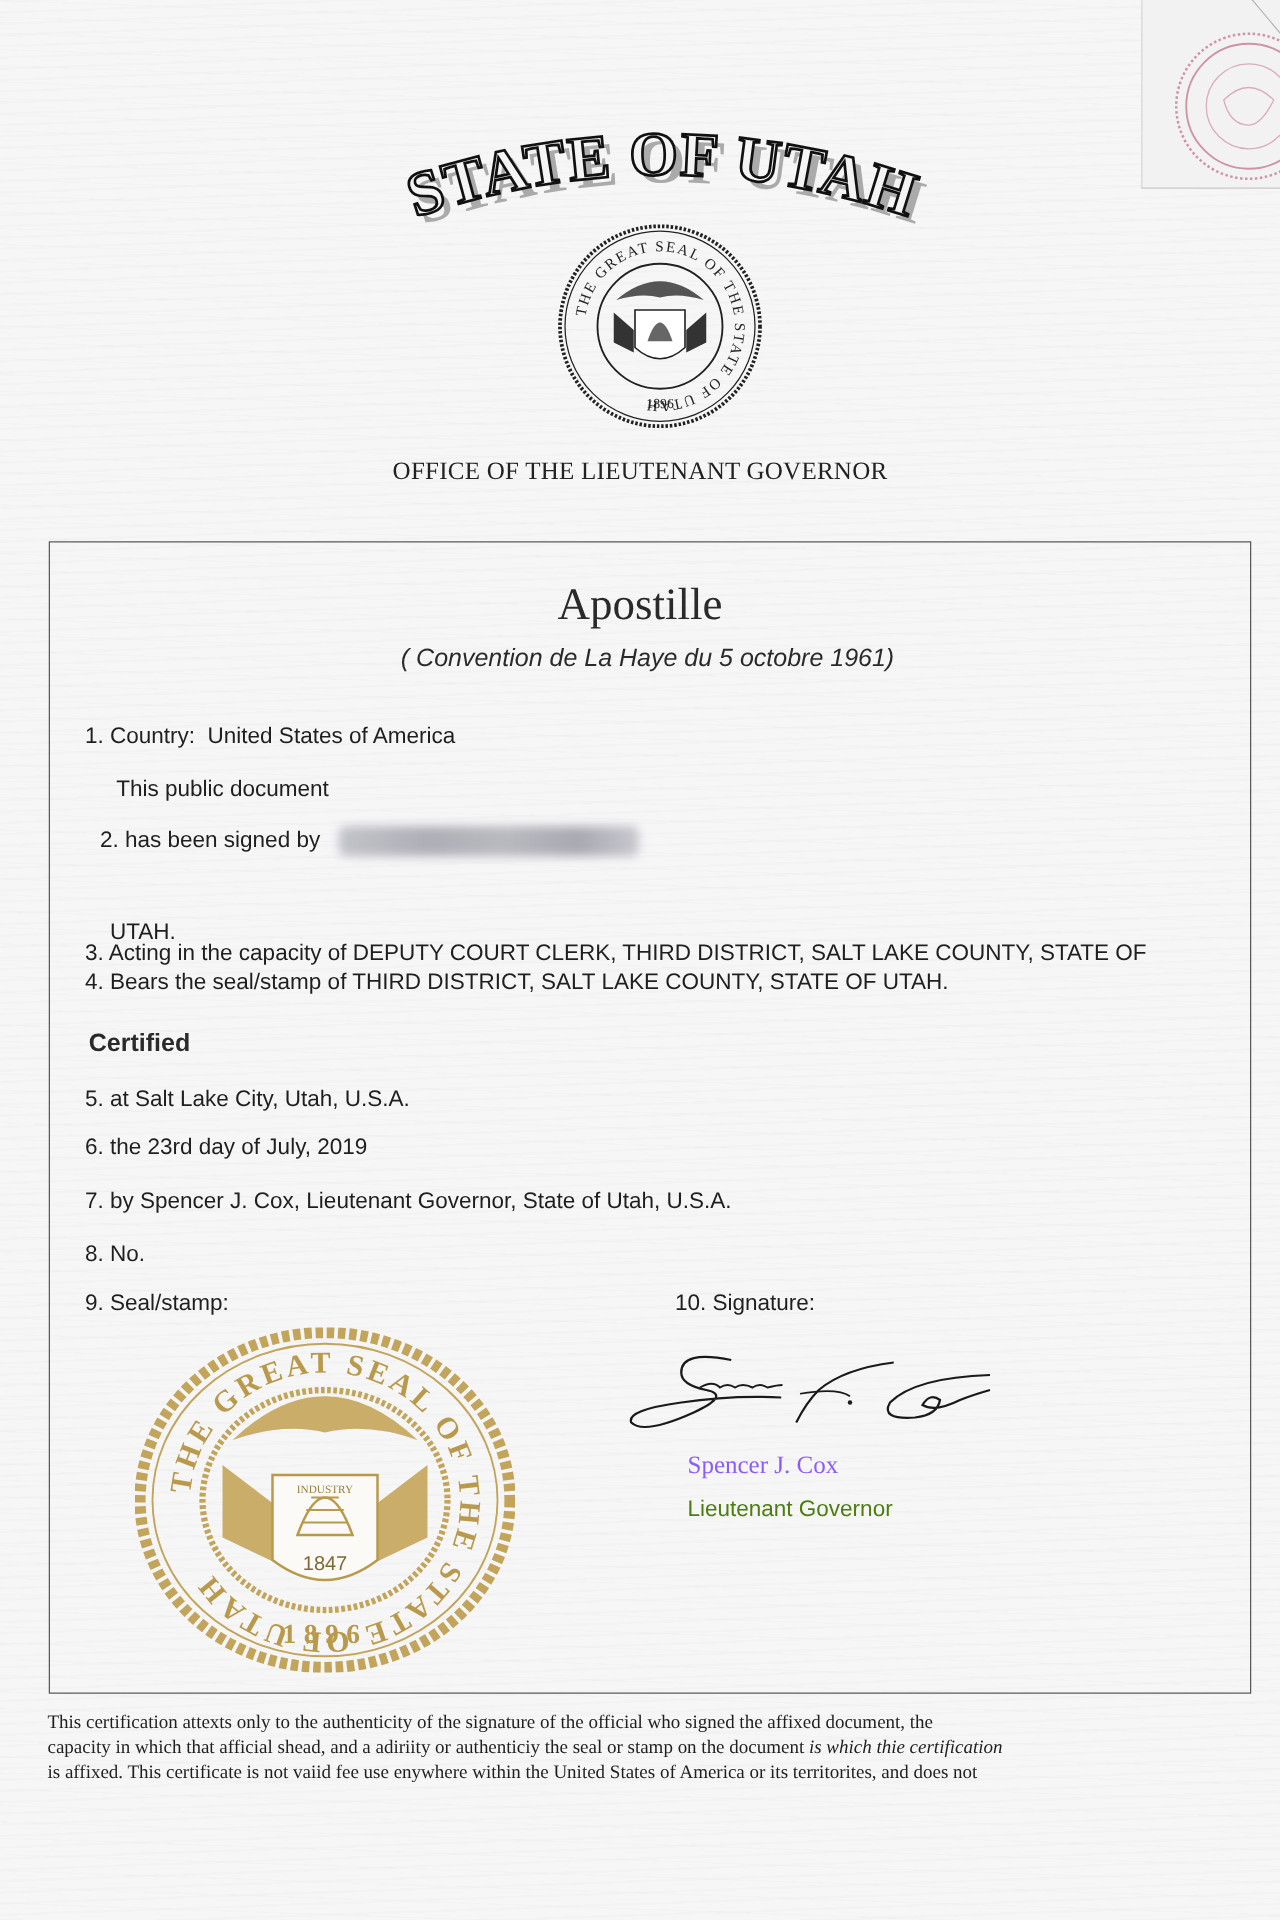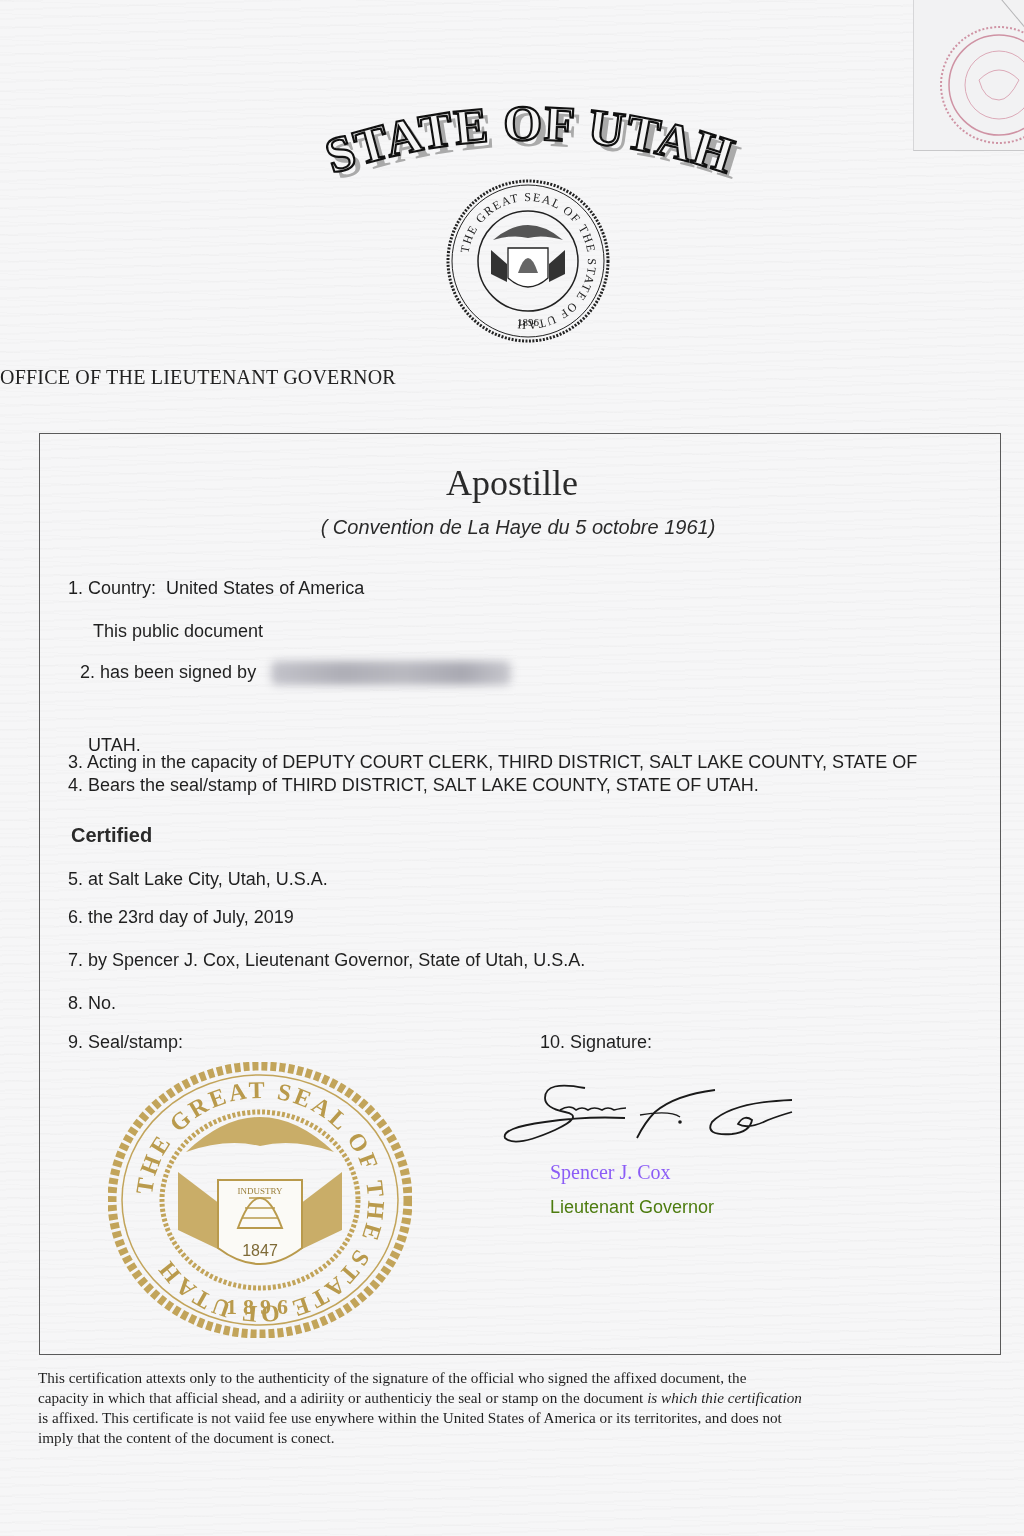--- a/index.html
+++ b/index.html
@@ -25,21 +25,21 @@
     .corner-fold-line {
       position: absolute; top: -10px; right: 30px; width: 1px; height: 110px;
       background: #b5b5b7; transform: rotate(-40deg); transform-origin: top;
     }
     .corner-stamp { position: absolute; top: 20px; right: -40px; width: 130px; height: 130px; }
 
     .heading-arch { position: absolute; left: 270px; top: 95px; width: 520px; height: 130px; }
     .top-seal { position: absolute; left: 445px; top: 178px; width: 166px; height: 166px; }
 
     .office-title {
-      position: absolute; left: 0; width: 1024px; top: 366px; 
+      position: absolute; left: 0; width: 1024px; top: 366px; text-align: center;
       font-family: "Liberation Serif", serif; font-size: 20px; letter-spacing: 0.2px; color: #222;
     }
 
     .apostille-box {
       position: absolute; left: 39px; top: 433px; width: 962px; height: 922px;
       border: 1.5px solid #5a5a5a; box-sizing: border-box;
     }
     .apostille-title {
       position: absolute; left: 0; width: 1024px; top: 462px; text-align: center;
       font-family: "Liberation Serif", serif; font-size: 36px; color: #2a2a2a;
@@ -175,14 +175,13 @@
   <circle cx="180" cy="42" r="1.8" fill="#1a1a1a"></circle>
   <path d="M292 20 q-60 2 -80 22 q-8 14 20 12 q18 -2 20 -14 q-8 -6 -14 4 q10 6 30 -4 q10 -4 24 -8" fill="none" stroke="#1a1a1a" stroke-width="1.8"></path>
 </svg>
 <div class="signer-name">Spencer J. Cox</div>
 <div class="signer-title">Lieutenant Governor</div>
 
 <div class="disclaimer">
   <div>This certification attexts only to the authenticity of the signature of the official who signed the affixed document, the</div>
   <div><span>capacity in which that afficial shead, and a adiriity or authenticiy the seal or stamp on the document </span><span class="it">is which thie certification</span></div>
   <div>is affixed. This certificate is not vaiid fee use enywhere within the United States of America or its territorites, and does not</div>
-  <div>imply that the content of the document is conect.</div>
 </div>
 
 </body></html>

